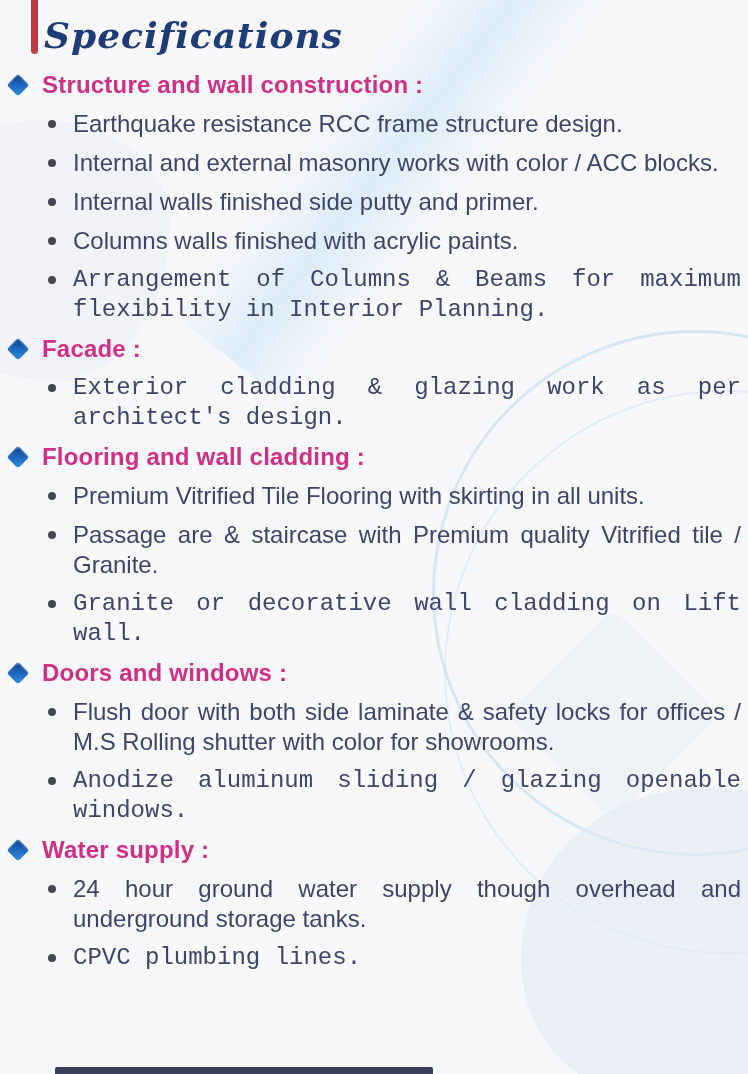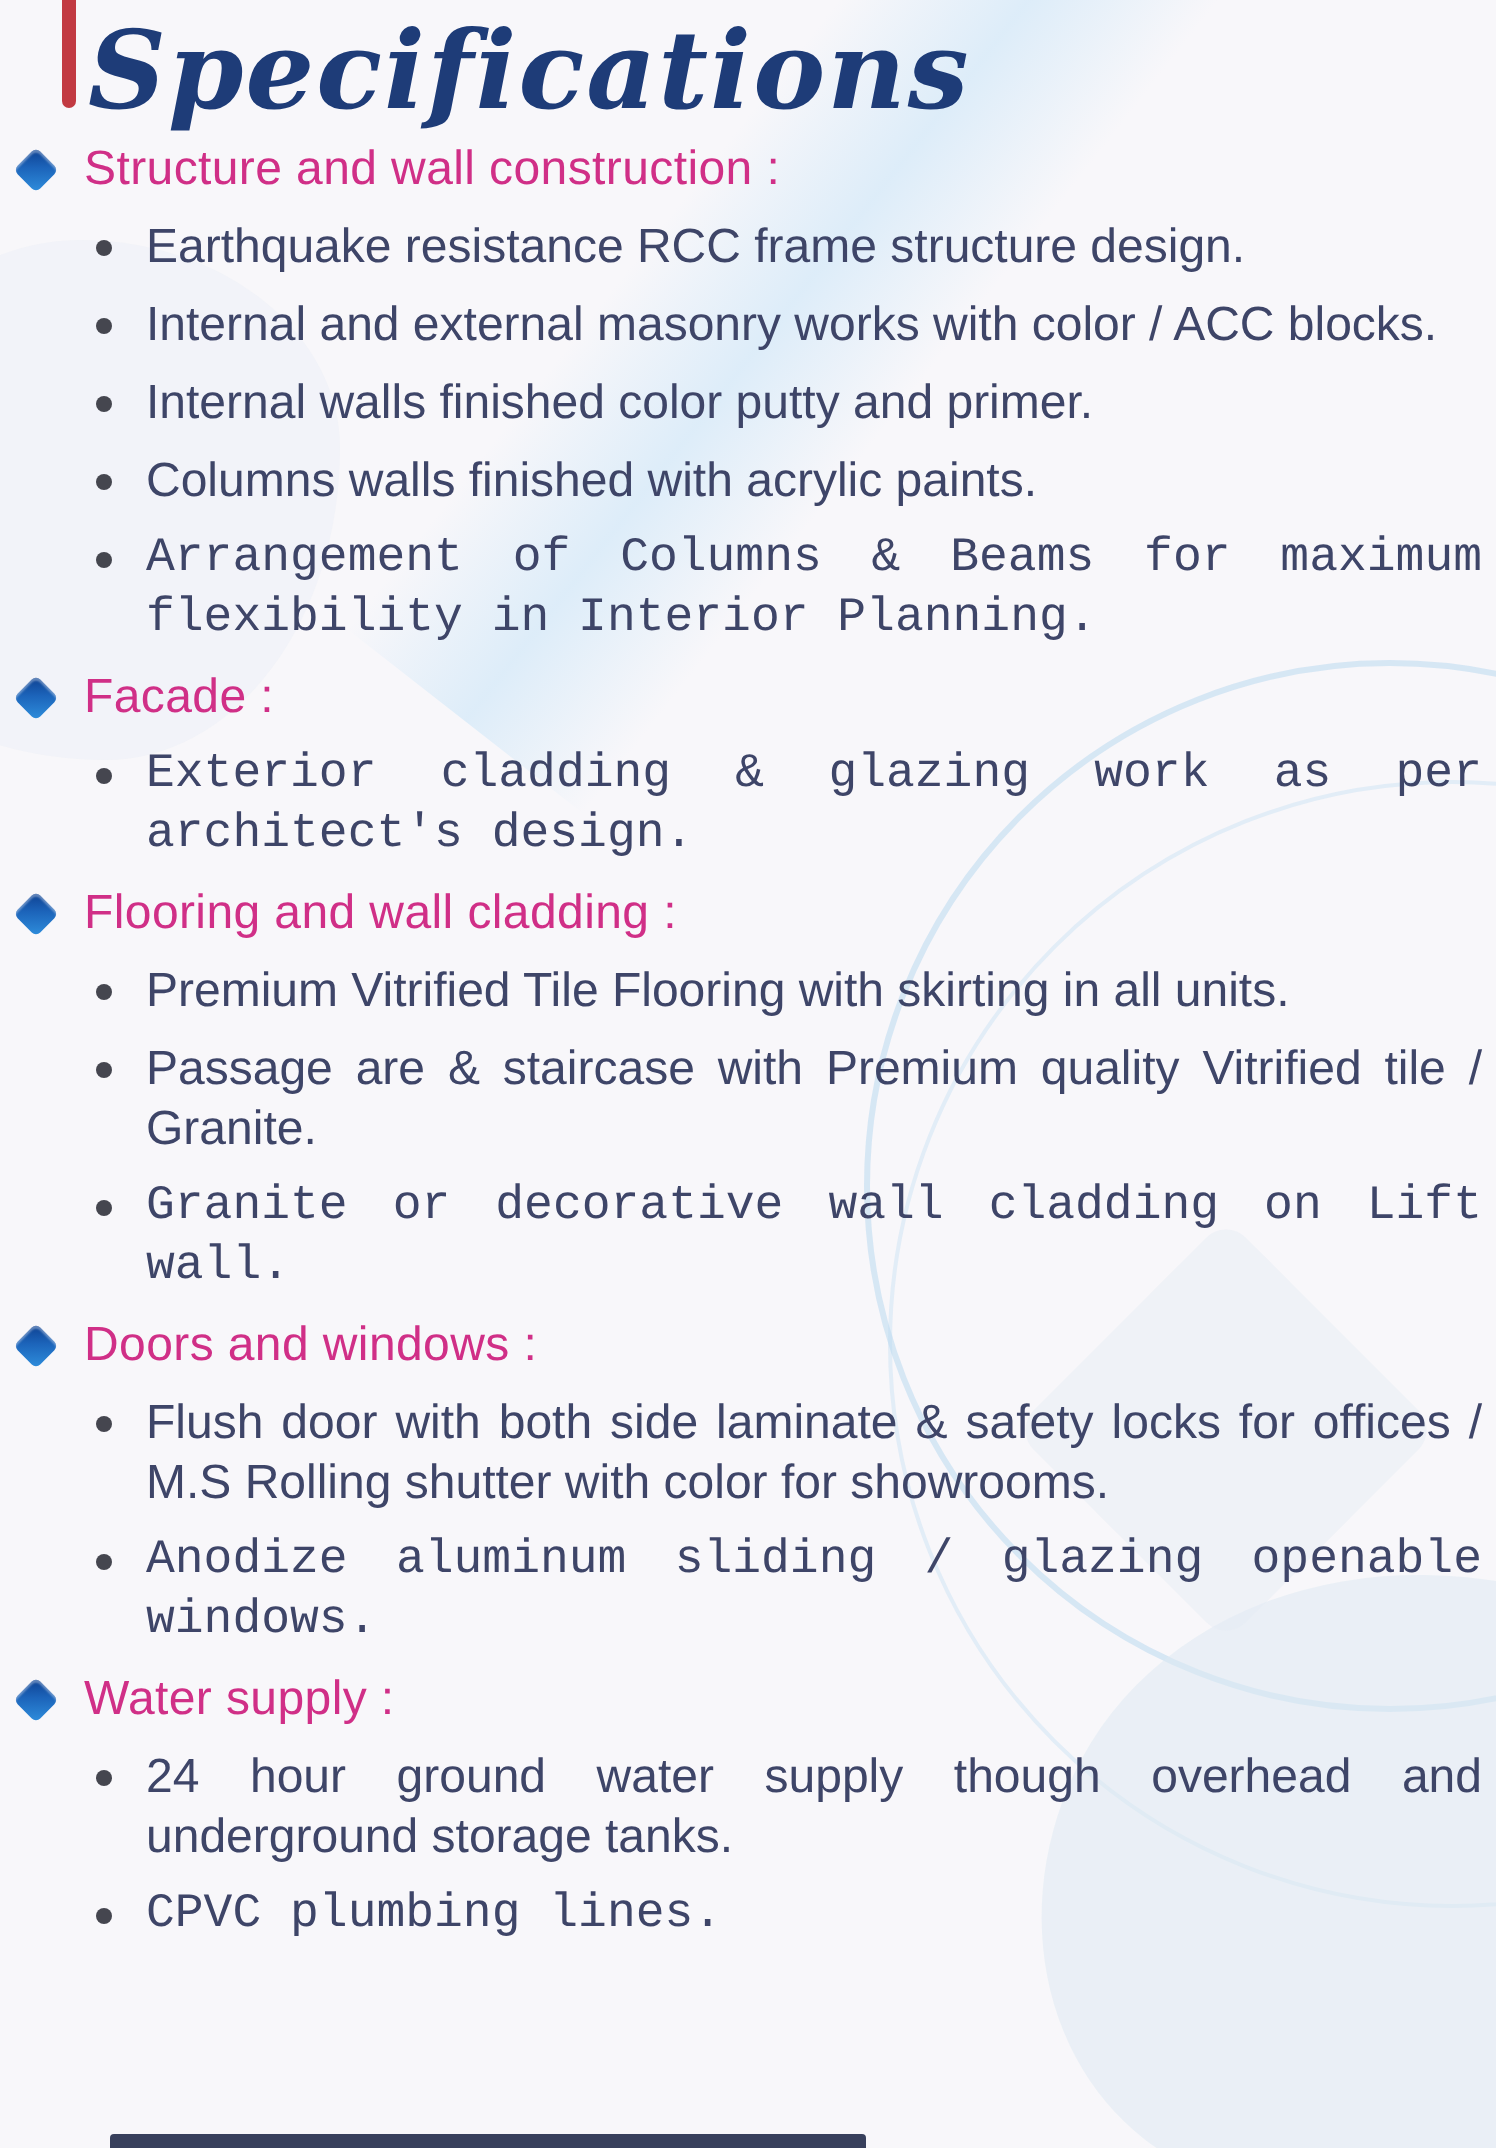--- a/index.html
+++ b/index.html
@@ -46,40 +46,40 @@
   }
   .bottom-bar{
     position:absolute;left:55px;bottom:0;width:378px;height:7px;z-index:2;
     border-radius:2px 2px 0 0;
   }
   
   .content{position:relative;z-index:1;padding:8px 0 0 0;}
   .page-title{
     font-family:"DejaVu Serif",serif;
     font-style:italic;font-weight:bold;
-    font-size:54px;line-height:54px;
+    font-size:36px;line-height:54px;
     margin:0 0 8px 44px;
     letter-spacing:1px;
     color:var(--title-color,#1e3c78);
   }
   .section{margin:0;}
   .section-head{
     display:flex;align-items:center;
     margin:7px 0 9px 6px;
   }
   .diamond{
     width:16px;height:16px;flex:none;
     transform:rotate(45deg);
     border-radius:3px;
     background:linear-gradient(135deg,#0d3e8e 0%,#1c64ba 45%,#2f8fdd 100%);
     box-shadow:inset 1px 1px 1px rgba(255,255,255,.35);
     margin:0 16px 0 4px;
   }
   .section-label{
-    font-size:24px;line-height:30px;font-weight:400;
+    font-size:24px;line-height:30px;font-weight:700;
     letter-spacing:.2px;
     color:var(--heading-color,#d02f87);
   }
   .spec-item{display:flex;margin:0 0 9px 0;}
   .dot{
     width:8px;height:8px;border-radius:50%;flex:none;
     background:var(--dot-color,#45464f);
     margin:11px 17px 0 48px;
   }
   .spec-text{
@@ -119,21 +119,21 @@
     <div class="spec-text">Earthquake resistance RCC frame structure design.</div>
   </div>
 
   <div class="spec-item">
     <span class="dot"></span>
     <div class="spec-text">Internal and external masonry works with color / ACC blocks.</div>
   </div>
 
   <div class="spec-item">
     <span class="dot"></span>
-    <div class="spec-text">Internal walls finished color putty and primer.</div>
+    <div class="spec-text">Internal walls finished side putty and primer.</div>
   </div>
 
   <div class="spec-item">
     <span class="dot"></span>
     <div class="spec-text">Columns walls finished with acrylic paints.</div>
   </div>
 
   <div class="spec-item">
     <span class="dot"></span>
     <div class="spec-text">Arrangement of Columns &amp; Beams for maximum flexibility in Interior Planning.</div>

